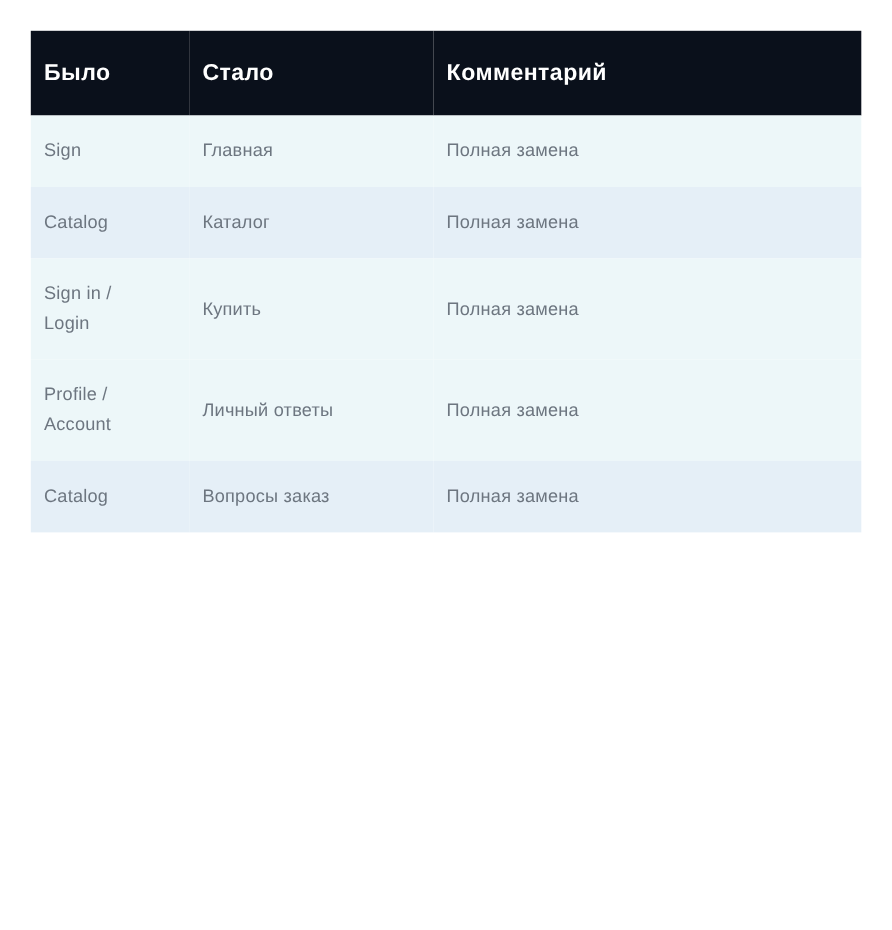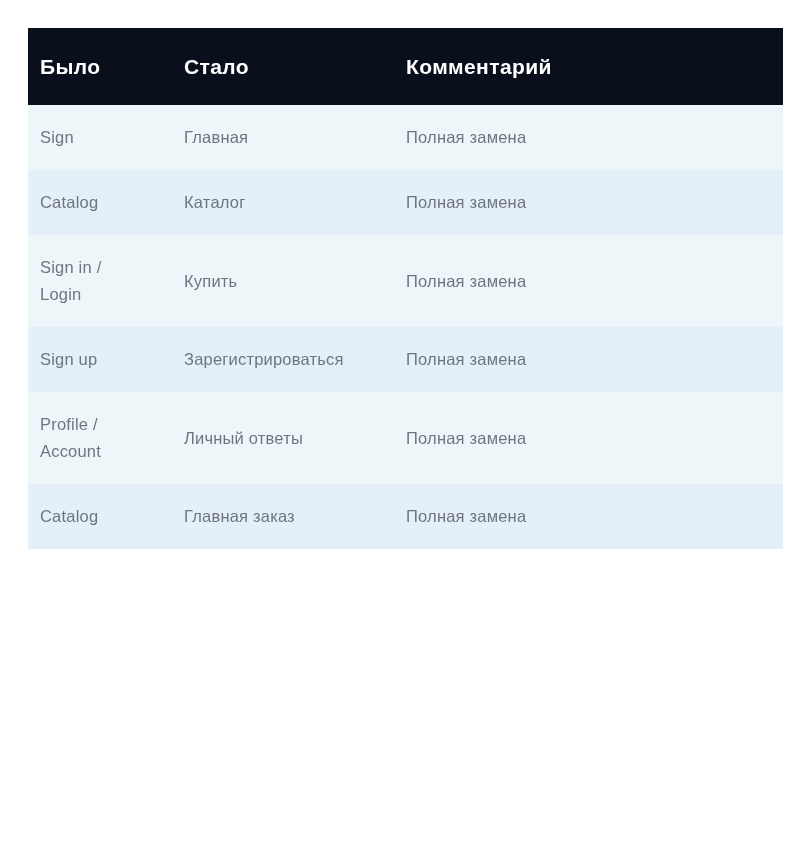--- a/index.html
+++ b/index.html
@@ -82,31 +82,26 @@
         <td>Catalog</td>
         <td>Каталог</td>
         <td>Полная замена</td>
       </tr>
       <tr class="row-a">
         <td>Sign in /
 Login</td>
         <td>Купить</td>
         <td>Полная замена</td>
       </tr>
-      <tr class="row-b">
-        <td>Sign up</td>
-        <td>Зарегистрироваться</td>
-        <td>Полная замена</td>
-      </tr>
       <tr class="row-a">
         <td>Profile /
 Account</td>
         <td>Личный ответы</td>
         <td>Полная замена</td>
       </tr>
       <tr class="row-b">
         <td>Catalog</td>
-        <td>Главная заказ</td>
+        <td>Вопросы заказ</td>
         <td>Полная замена</td>
       </tr>
     </tbody>
   </table>
 </div>
 
 </body></html>

